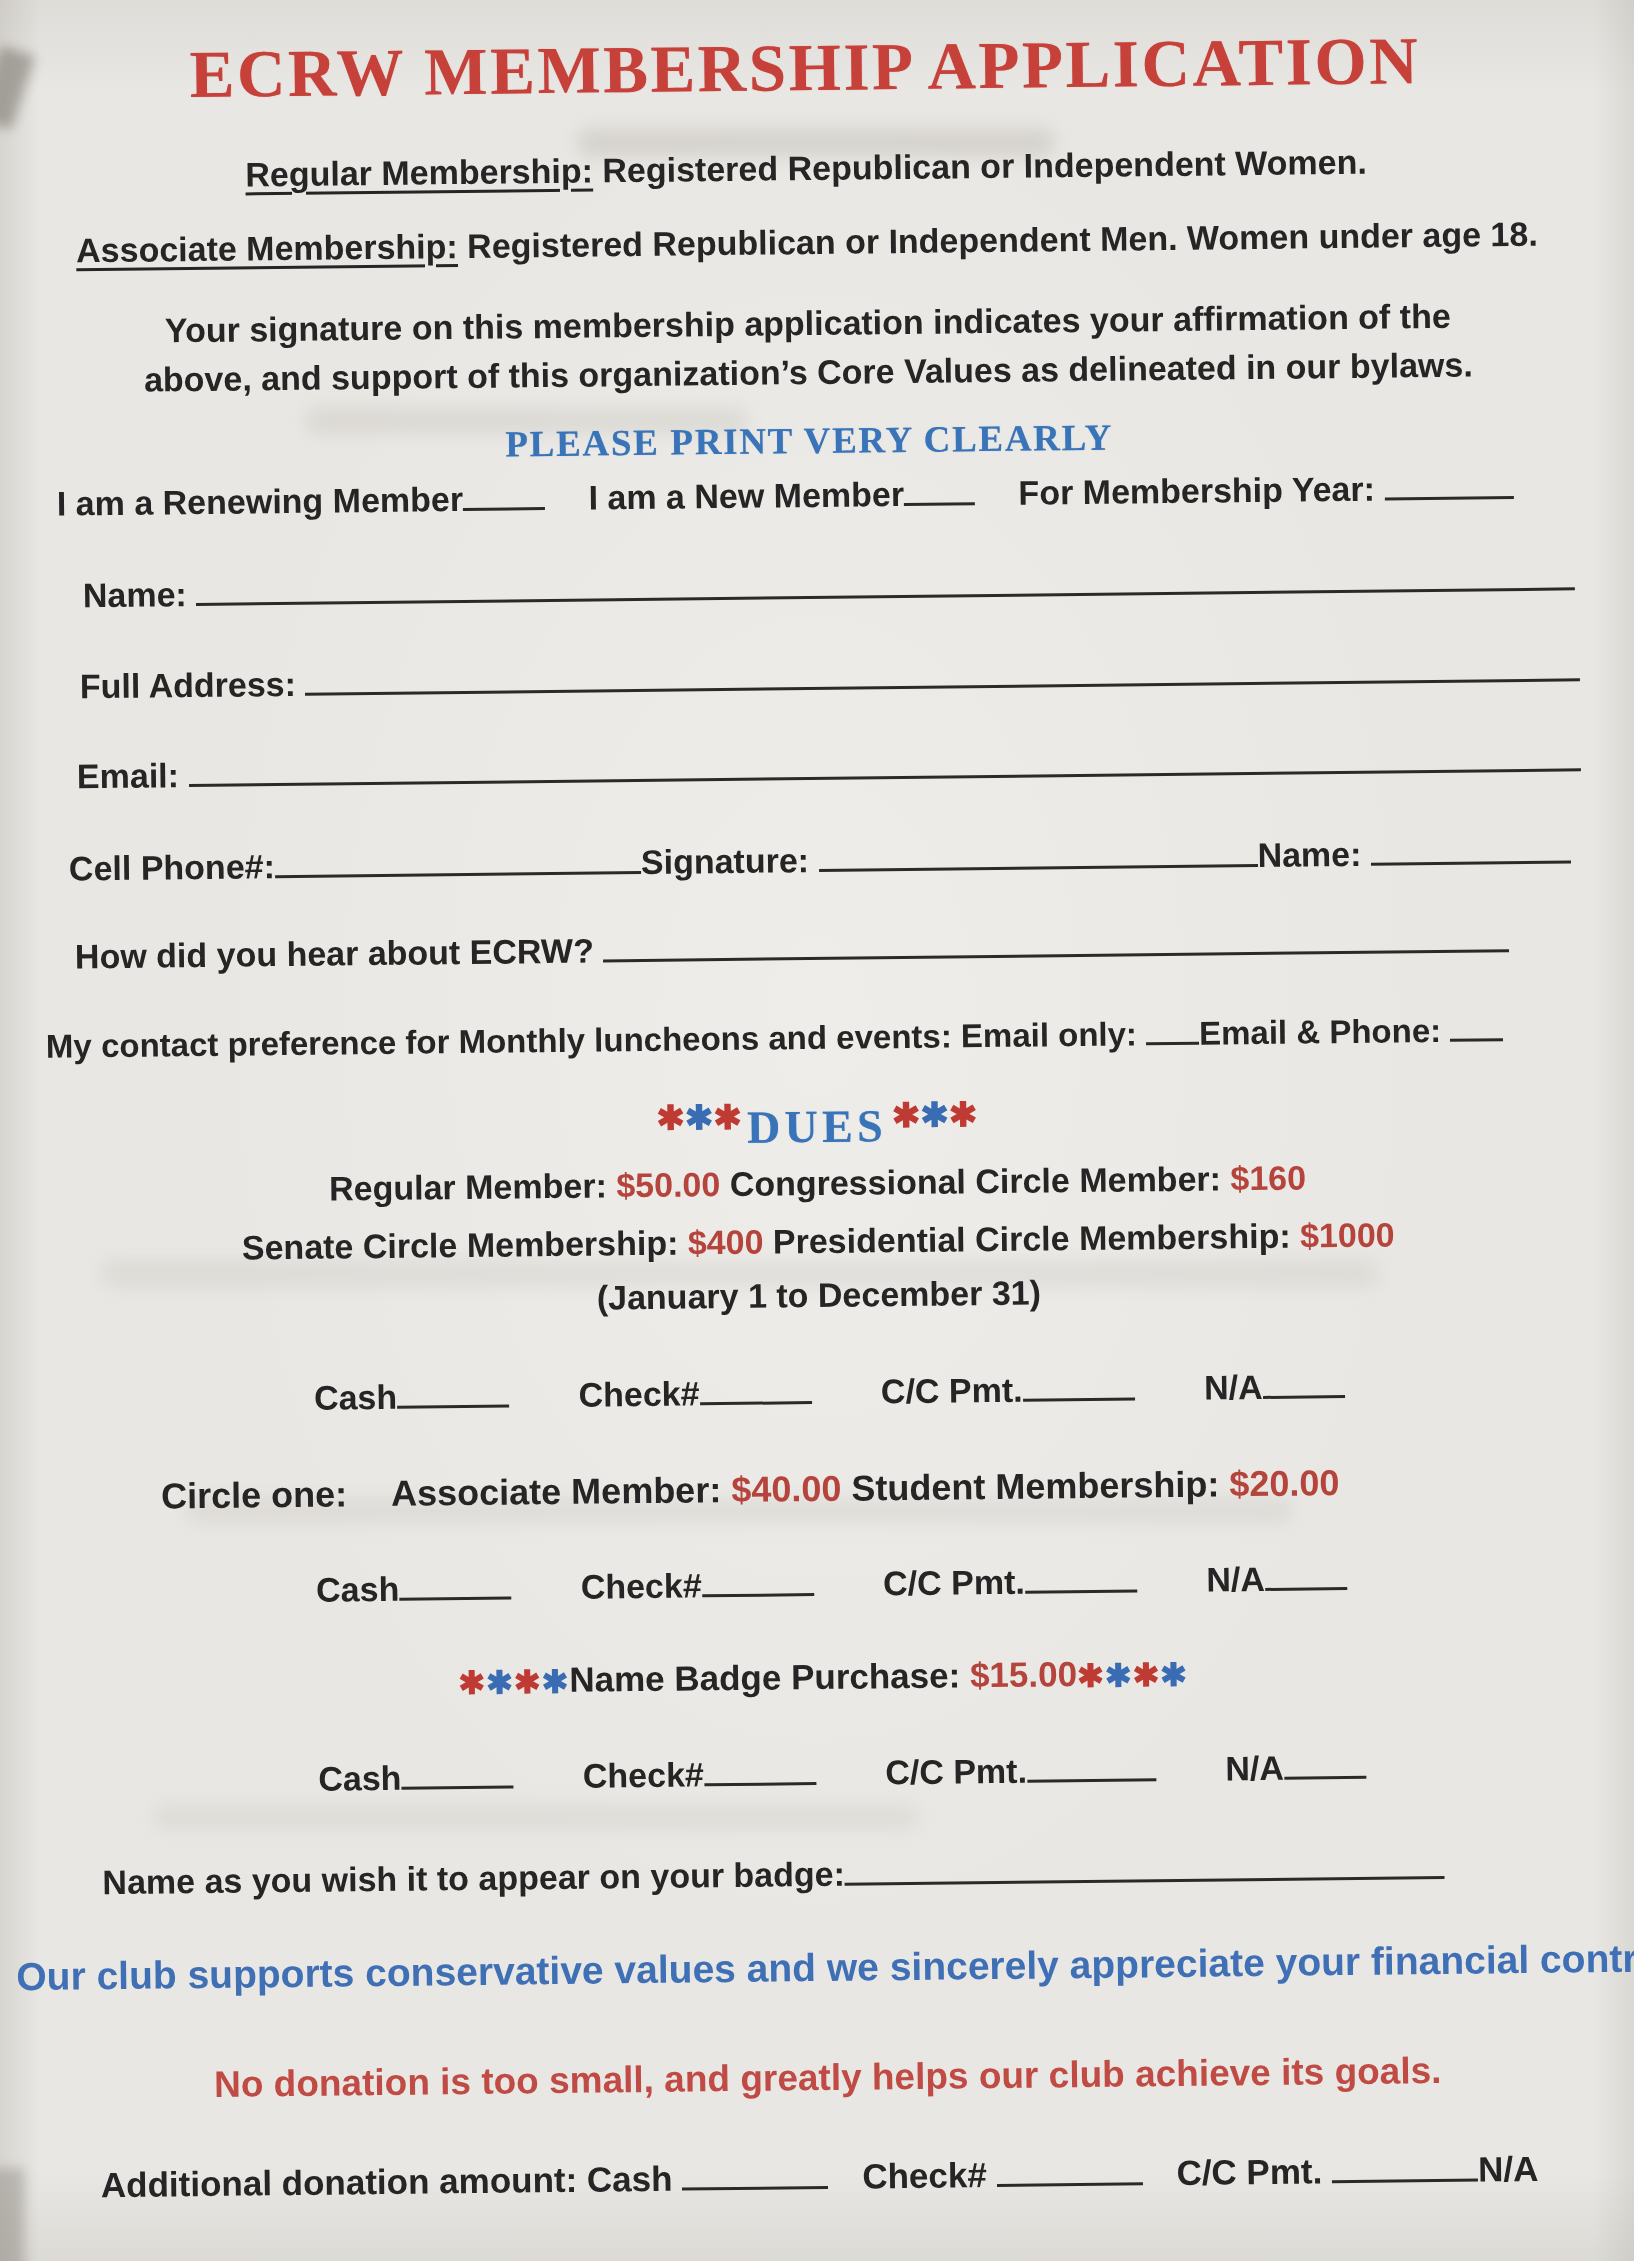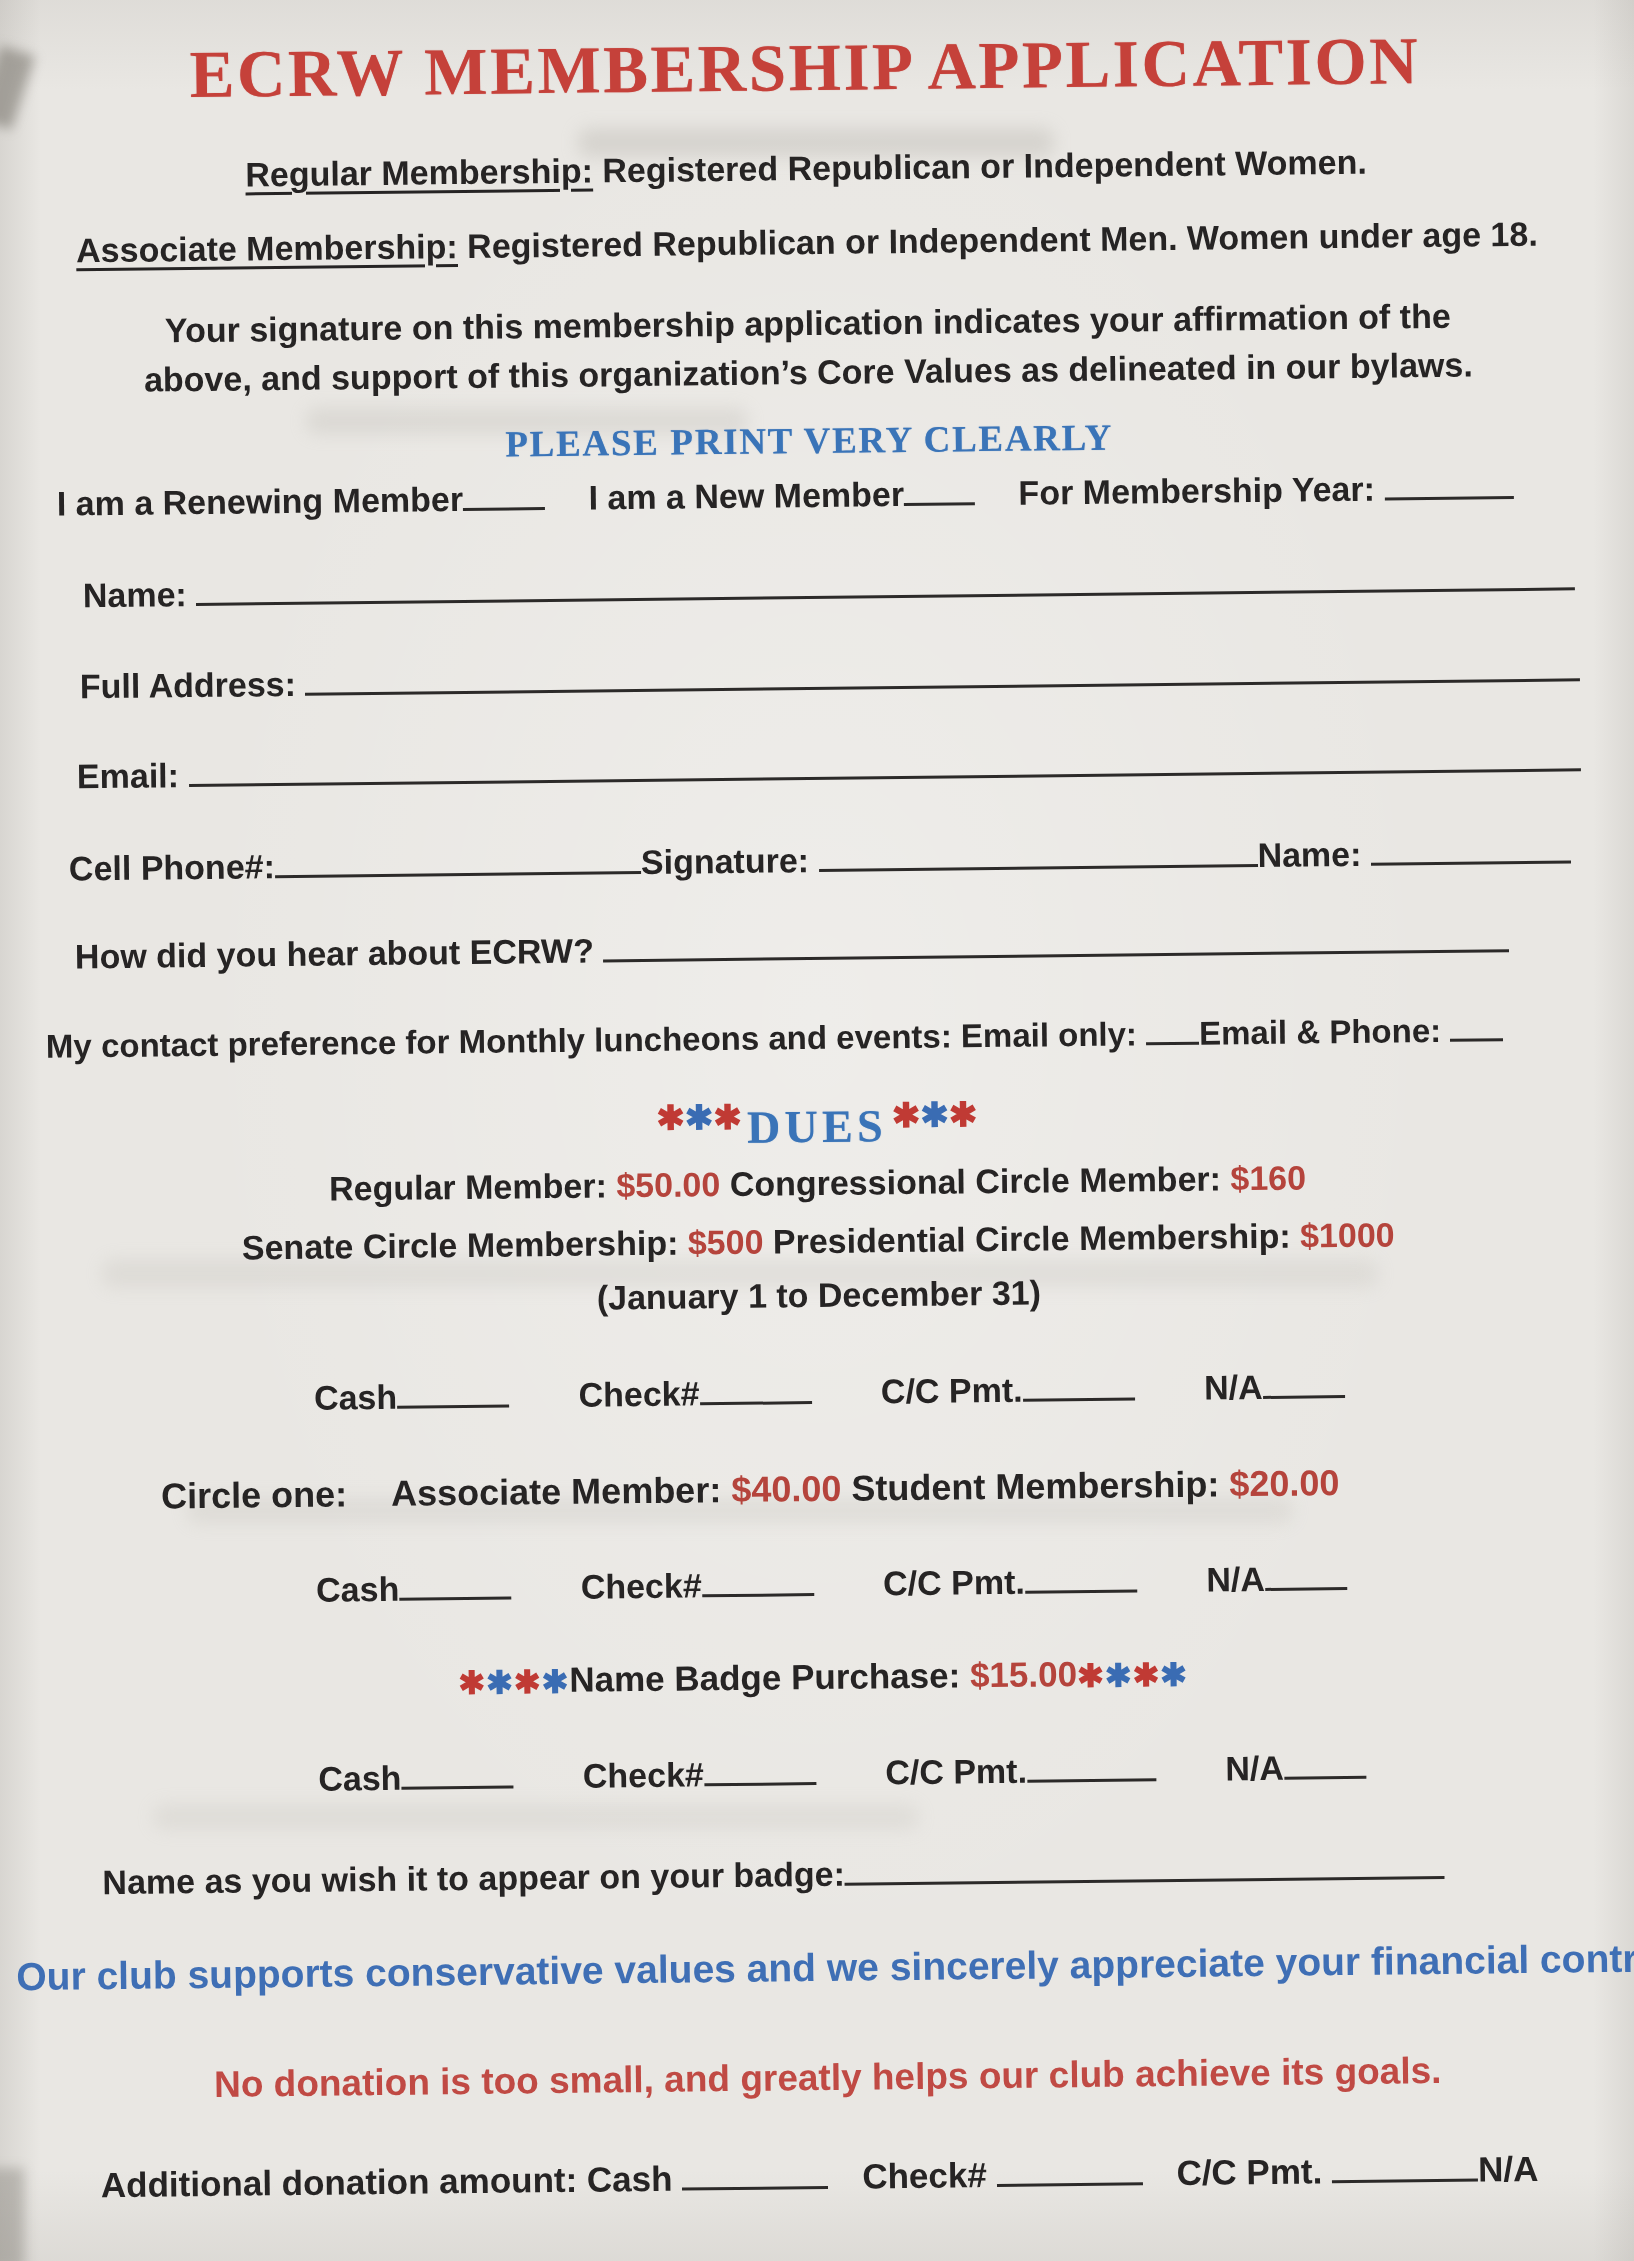--- a/index.html
+++ b/index.html
@@ -132,21 +132,21 @@
 
   <div class="line duehead">
     <span class="st r">✱</span><span class="st b">✱</span><span class="st r">✱</span><span class="word">DUES</span><span class="st r">✱</span><span class="st b">✱</span><span class="st r">✱</span>
   </div>
 
   <div class="line ctr t40" style="top:1164px;">
     <span>Regular Member:</span> <span class="price">$50.00</span> <span>Congressional Circle Member:</span> <span class="price">$160</span>
   </div>
 
   <div class="line ctr t40" style="top:1222px;">
-    <span>Senate Circle Membership:</span> <span class="price">$500</span> <span>Presidential Circle Membership:</span> <span class="price">$1000</span>
+    <span>Senate Circle Membership:</span> <span class="price">$400</span> <span>Presidential Circle Membership:</span> <span class="price">$1000</span>
   </div>
 
   <div class="line ctr t40" style="top:1276px;">(January 1 to December 31)</div>
 
   <div class="line t40" style="top:1373px; left:311px;">
     <span>Cash</span><span class="bl w130"></span>
     <span class="ml70">Check#</span><span class="bl w130"></span>
     <span class="ml70">C/C Pmt.</span><span class="bl w130"></span>
     <span class="ml70">N/A</span><span class="bl w95"></span>
   </div>

